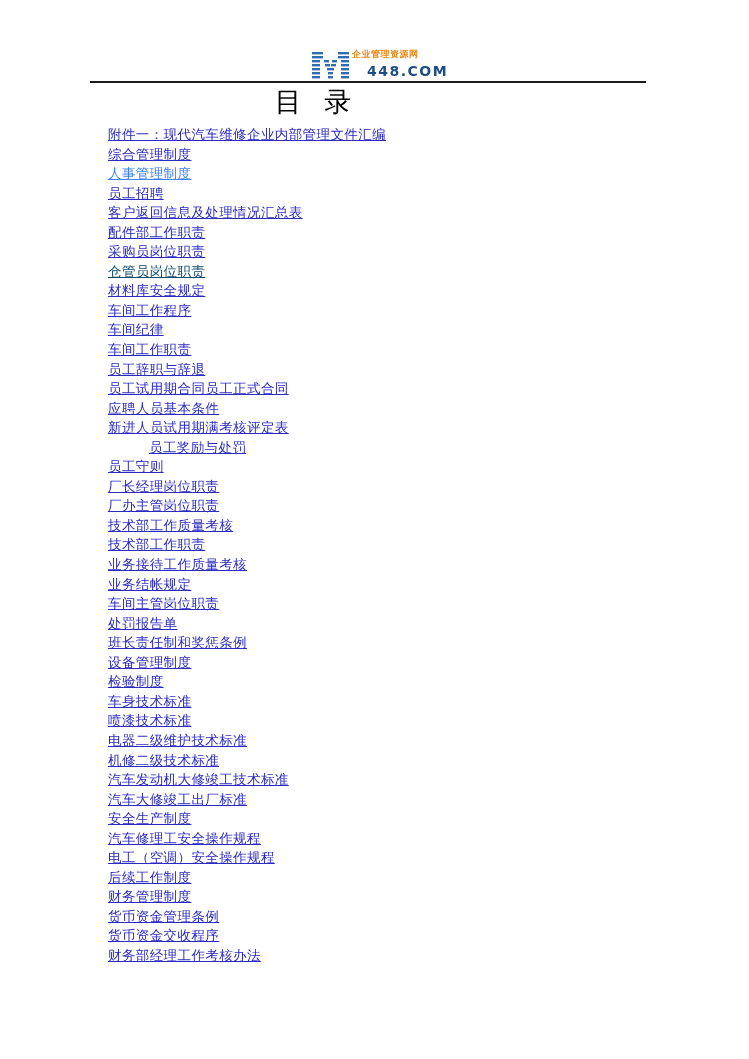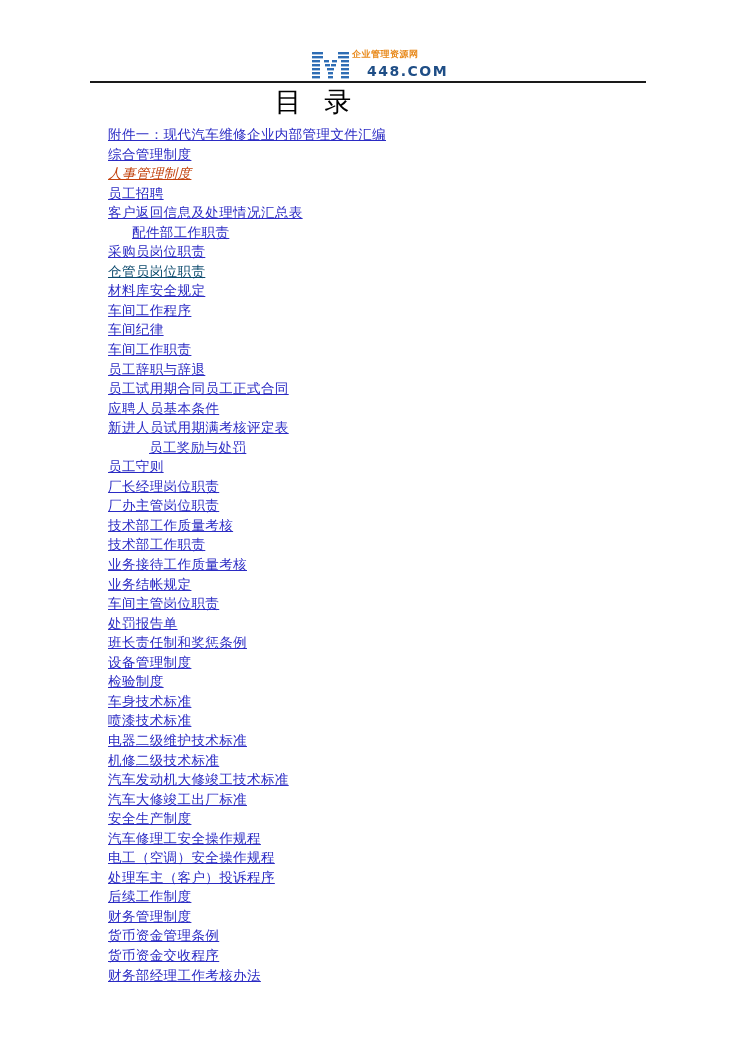--- a/index.html
+++ b/index.html
@@ -145,24 +145,24 @@
     <div class="logo-domain">448.COM</div>
   </div>
 
   <div class="header-rule"></div>
 
   <div class="page-title">目 录</div>
 
   <div class="toc">
       <div class="toc-item"><a class="toc-link" style="color: rgb(43, 43, 196);">附件一：现代汽车维修企业内部管理文件汇编</a></div>
       <div class="toc-item"><a class="toc-link" style="color: rgb(43, 43, 196);">综合管理制度</a></div>
-      <div class="toc-item"><a class="toc-link" style="color: #c2410c; font-style: italic;">人事管理制度</a></div>
+      <div class="toc-item"><a class="toc-link" style="color: #3b82f6;">人事管理制度</a></div>
       <div class="toc-item"><a class="toc-link" style="color: rgb(43, 43, 196);">员工招聘</a></div>
       <div class="toc-item"><a class="toc-link" style="color: rgb(43, 43, 196);">客户返回信息及处理情况汇总表</a></div>
-      <div class="toc-item"><a class="toc-link" style="color: rgb(43, 43, 196); margin-left: 24px;">配件部工作职责</a></div>
+      <div class="toc-item"><a class="toc-link" style="color: rgb(43, 43, 196);">配件部工作职责</a></div>
       <div class="toc-item"><a class="toc-link" style="color: rgb(43, 43, 196);">采购员岗位职责</a></div>
       <div class="toc-item"><a class="toc-link" style="color: #0c4a6e;">仓管员岗位职责</a></div>
       <div class="toc-item"><a class="toc-link" style="color: rgb(43, 43, 196); text-align: center;">材料库安全规定</a></div>
       <div class="toc-item"><a class="toc-link" style="color: rgb(43, 43, 196);">车间工作程序</a></div>
       <div class="toc-item"><a class="toc-link" style="color: rgb(43, 43, 196);">车间纪律</a></div>
       <div class="toc-item"><a class="toc-link" style="color: rgb(43, 43, 196);">车间工作职责</a></div>
       <div class="toc-item"><a class="toc-link" style="color: rgb(43, 43, 196);">员工辞职与辞退</a></div>
       <div class="toc-item"><a class="toc-link" style="color: rgb(43, 43, 196);">员工试用期合同员工正式合同</a></div>
       <div class="toc-item"><a class="toc-link" style="color: rgb(43, 43, 196);">应聘人员基本条件</a></div>
       <div class="toc-item"><a class="toc-link" style="color: rgb(43, 43, 196);">新进人员试用期满考核评定表</a></div>
@@ -181,21 +181,20 @@
       <div class="toc-item"><a class="toc-link" style="color: rgb(43, 43, 196); margin-top: 28px;">检验制度</a></div>
       <div class="toc-item"><a class="toc-link" style="color: rgb(43, 43, 196);">车身技术标准</a></div>
       <div class="toc-item"><a class="toc-link" style="color: rgb(43, 43, 196);">喷漆技术标准</a></div>
       <div class="toc-item"><a class="toc-link" style="color: rgb(43, 43, 196);">电器二级维护技术标准</a></div>
       <div class="toc-item"><a class="toc-link" style="color: rgb(43, 43, 196);">机修二级技术标准</a></div>
       <div class="toc-item"><a class="toc-link" style="color: rgb(43, 43, 196);">汽车发动机大修竣工技术标准</a></div>
       <div class="toc-item"><a class="toc-link" style="color: rgb(43, 43, 196);">汽车大修竣工出厂标准</a></div>
       <div class="toc-item"><a class="toc-link" style="color: rgb(43, 43, 196);">安全生产制度</a></div>
       <div class="toc-item"><a class="toc-link" style="color: rgb(43, 43, 196);">汽车修理工安全操作规程</a></div>
       <div class="toc-item"><a class="toc-link" style="color: rgb(43, 43, 196);">电工（空调）安全操作规程</a></div>
-      <div class="toc-item"><a class="toc-link" style="color: rgb(43, 43, 196);">处理车主（客户）投诉程序</a></div>
       <div class="toc-item"><a class="toc-link" style="color: rgb(43, 43, 196);">后续工作制度</a></div>
       <div class="toc-item"><a class="toc-link" style="color: rgb(43, 43, 196);">财务管理制度</a></div>
       <div class="toc-item"><a class="toc-link" style="color: rgb(43, 43, 196);">货币资金管理条例</a></div>
       <div class="toc-item"><a class="toc-link" style="color: rgb(43, 43, 196);">货币资金交收程序</a></div>
       <div class="toc-item"><a class="toc-link" style="color: rgb(43, 43, 196);">财务部经理工作考核办法</a></div>
     </div>
 
 </div>
 
 </body></html>

